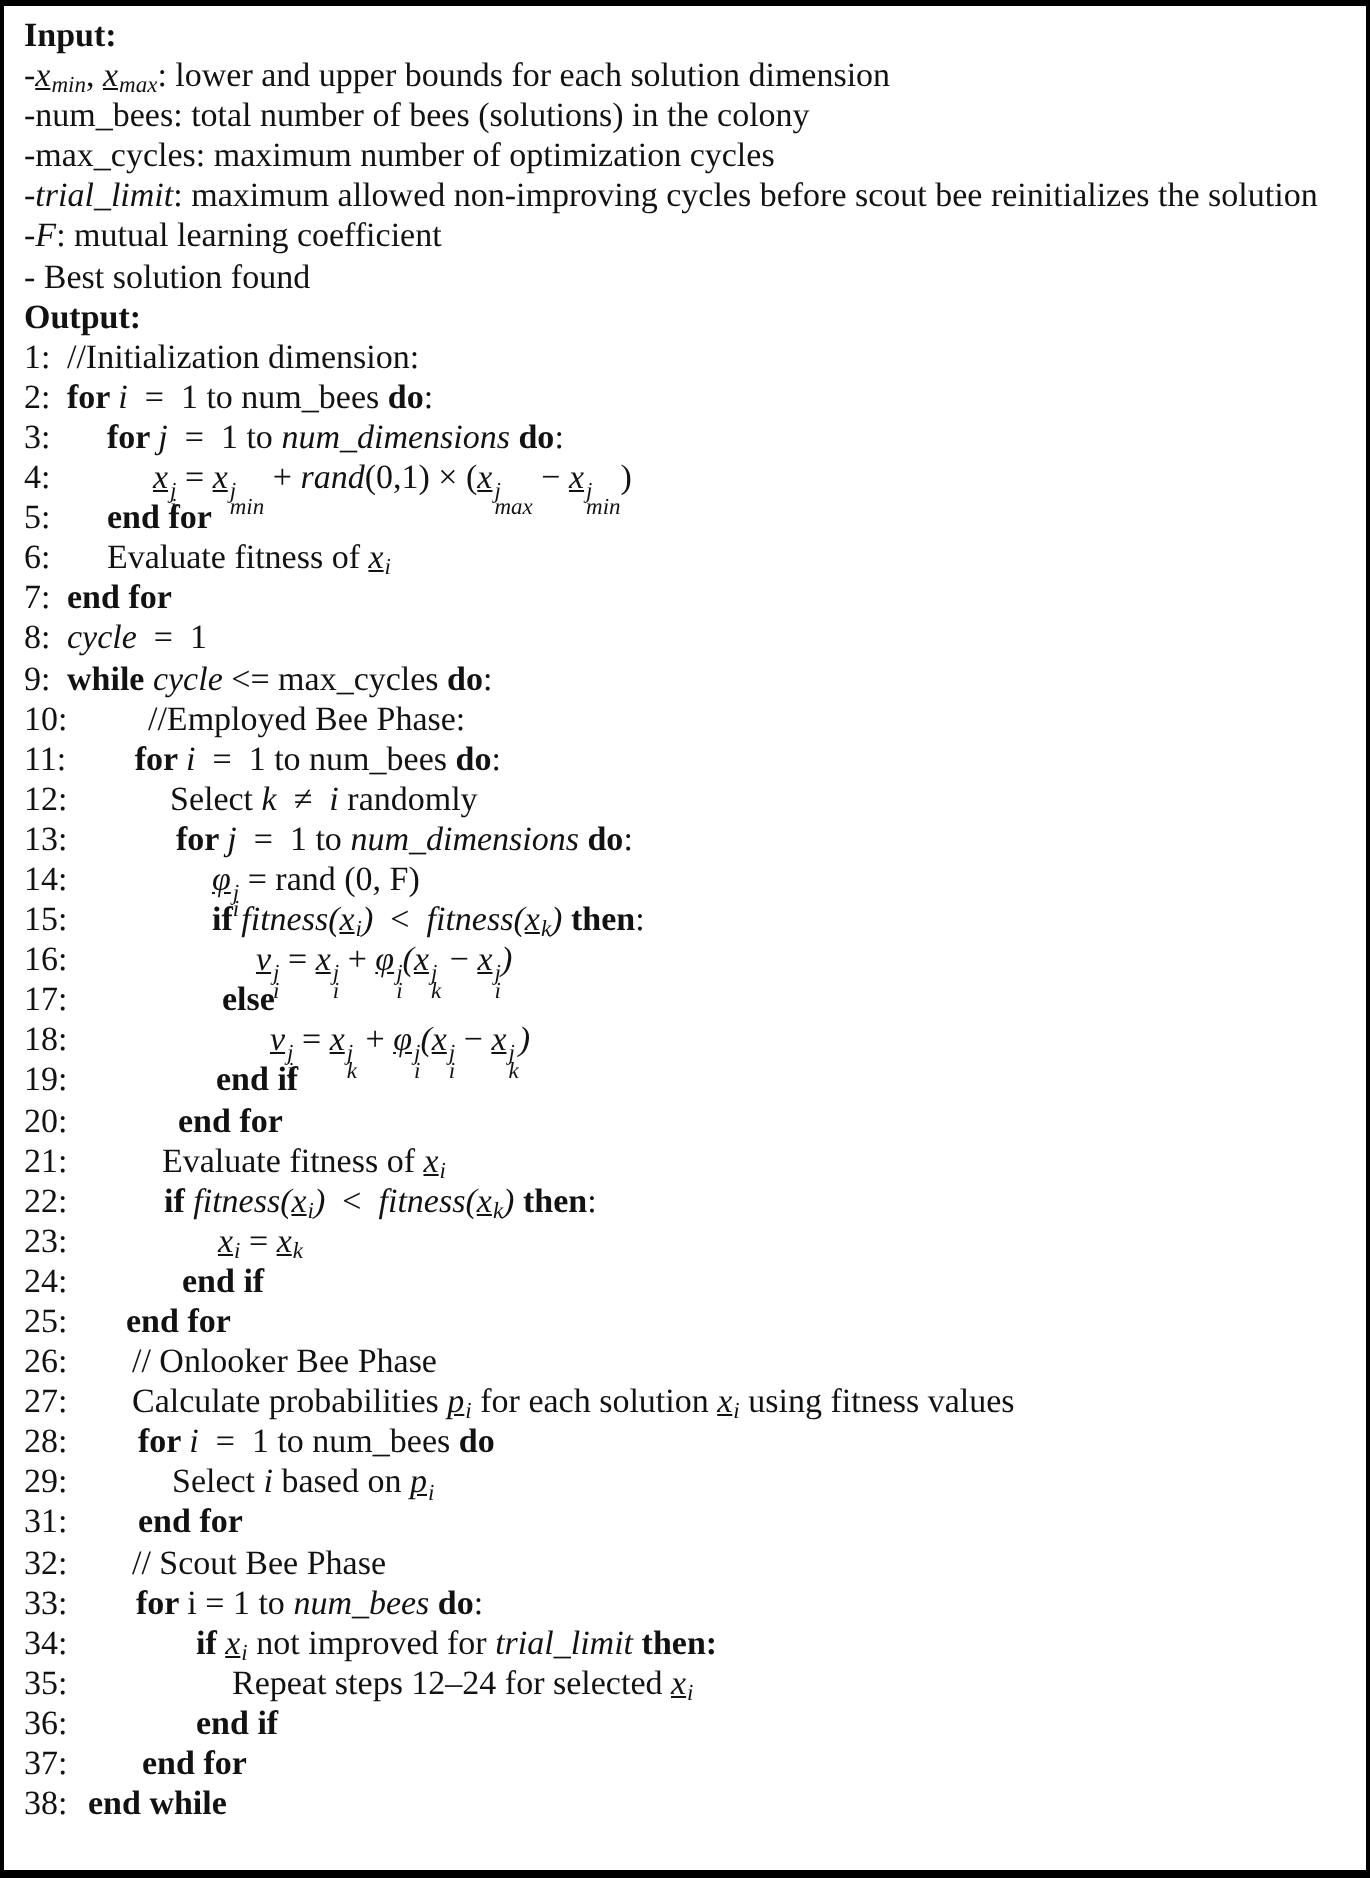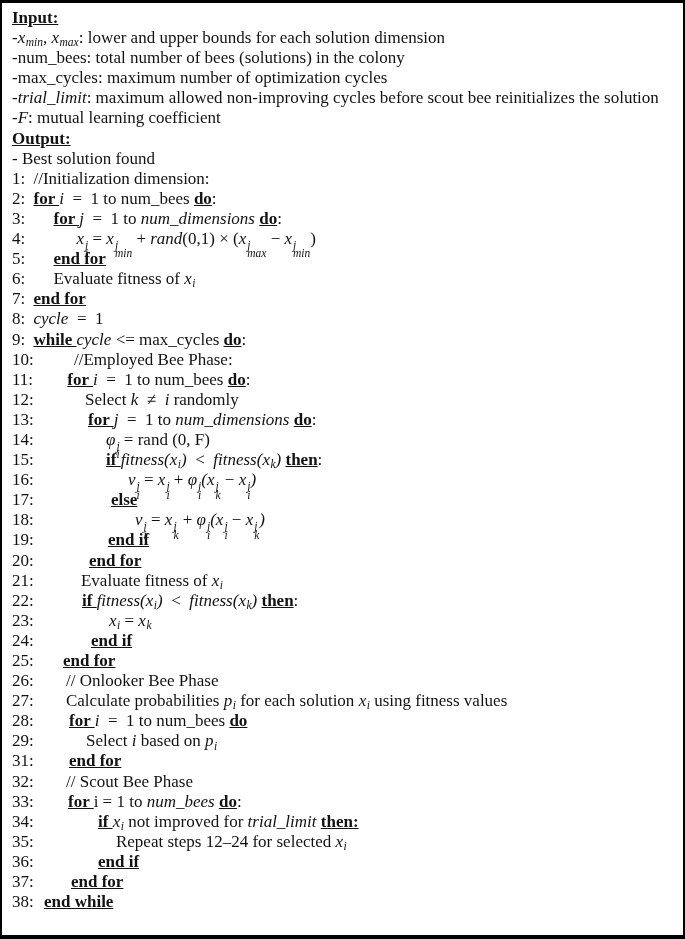--- a/index.html
+++ b/index.html
@@ -29,24 +29,24 @@
     white-space: pre;
   }
   .ln {
     white-space: pre;
   }
   .sp {
     display: inline-block;
     height: 1px;
   }
   .seg { white-space: pre; }
-  .b  { font-weight: bold; text-decoration: underline; }
+  .b  { font-weight: bold; }
   .i  { font-style: italic; }
   .r  { font-weight: normal; font-style: normal; }
-  .mvar { font-style: italic; white-space: pre; }
+  .mvar { font-style: italic; white-space: pre; text-decoration: underline; }
   .stk {
     display: inline-flex;
     flex-direction: column;
     align-items: flex-start;
     vertical-align: -0.44em;
     font-size: 11.5px;
     line-height: 8.3px;
     font-style: italic;
     margin-left: 1px;
   }
@@ -62,22 +62,22 @@
 <body>
 
 <div class="figure-frame">
   <div id="pseudocode">
       <div class="code-line"><span class="seg b">Input:</span></div>
       <div class="code-line"><span class="seg r">-</span><span class="mvar"><span class="i">x</span><span class="ss">min</span></span><span class="seg r">, </span><span class="mvar"><span class="i">x</span><span class="ss">max</span></span><span class="seg r">: lower and upper bounds for each solution dimension</span></div>
       <div class="code-line"><span class="seg r">-num_bees: total number of bees (solutions) in the colony</span></div>
       <div class="code-line"><span class="seg r">-max_cycles: maximum number of optimization cycles</span></div>
       <div class="code-line"><span class="seg r">-</span><span class="seg i">trial_limit</span><span class="seg r">: maximum allowed non-improving cycles before scout bee reinitializes the solution</span></div>
       <div class="code-line"><span class="seg r">-</span><span class="seg i">F</span><span class="seg r">: mutual learning coefficient</span></div>
+      <div class="code-line"><span class="seg r">- Best solution found</span></div>
       <div class="code-line"><span class="seg b">Output:</span></div>
-      <div class="code-line"><span class="seg r">- Best solution found</span></div>
       <div class="code-line"><span class="ln r">1: </span><span class="sp" style="width: 4px;"></span><span class="seg r">//Initialization dimension:</span></div>
       <div class="code-line"><span class="ln r">2: </span><span class="sp" style="width: 4px;"></span><span class="seg b">for </span><span class="seg i">i</span><span class="seg r">  =  1 to num_bees </span><span class="seg b">do</span><span class="seg r">:</span></div>
       <div class="code-line"><span class="ln r">3: </span><span class="sp" style="width: 24px;"></span><span class="seg b">for </span><span class="seg i">j</span><span class="seg r">  =  1 to </span><span class="seg i">num_dimensions</span><span class="seg r"> </span><span class="seg b">do</span><span class="seg r">:</span></div>
       <div class="code-line"><span class="ln r">4: </span><span class="sp" style="width: 47px;"></span><span class="mvar"><span class="i">x</span><span class="stk"><span class="sp-top">j</span><span class="sb-bot">i</span></span></span><span class="seg r"> = </span><span class="mvar"><span class="i">x</span><span class="stk"><span class="sp-top">j</span><span class="sb-bot">min</span></span></span><span class="seg r"> + </span><span class="seg i">rand</span><span class="seg r">(0,1) × (</span><span class="mvar"><span class="i">x</span><span class="stk"><span class="sp-top">j</span><span class="sb-bot">max</span></span></span><span class="seg r"> − </span><span class="mvar"><span class="i">x</span><span class="stk"><span class="sp-top">j</span><span class="sb-bot">min</span></span></span><span class="seg r">)</span></div>
       <div class="code-line"><span class="ln r">5: </span><span class="sp" style="width: 24px;"></span><span class="seg b">end for</span></div>
       <div class="code-line"><span class="ln r">6: </span><span class="sp" style="width: 24px;"></span><span class="seg r">Evaluate fitness of </span><span class="mvar"><span class="i">x</span><span class="ss">i</span></span></div>
       <div class="code-line"><span class="ln r">7: </span><span class="sp" style="width: 4px;"></span><span class="seg b">end for</span></div>
       <div class="code-line"><span class="ln r">8: </span><span class="sp" style="width: 4px;"></span><span class="seg i">cycle</span><span class="seg r">  =  1</span></div>
       <div class="code-line"><span class="ln r">9: </span><span class="sp" style="width: 4px;"></span><span class="seg b">while </span><span class="seg i">cycle</span><span class="seg r"> &lt;= max_cycles </span><span class="seg b">do</span><span class="seg r">:</span></div>
       <div class="code-line"><span class="ln r">10: </span><span class="sp" style="width: 36px;"></span><span class="seg r">//Employed Bee Phase:</span></div>

